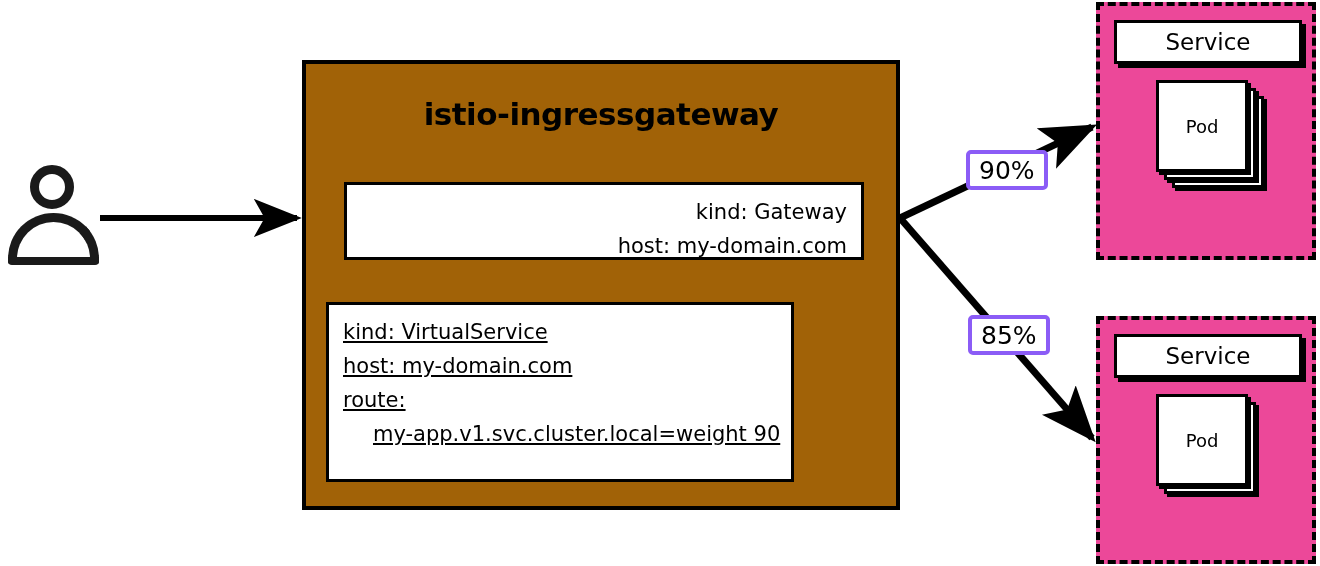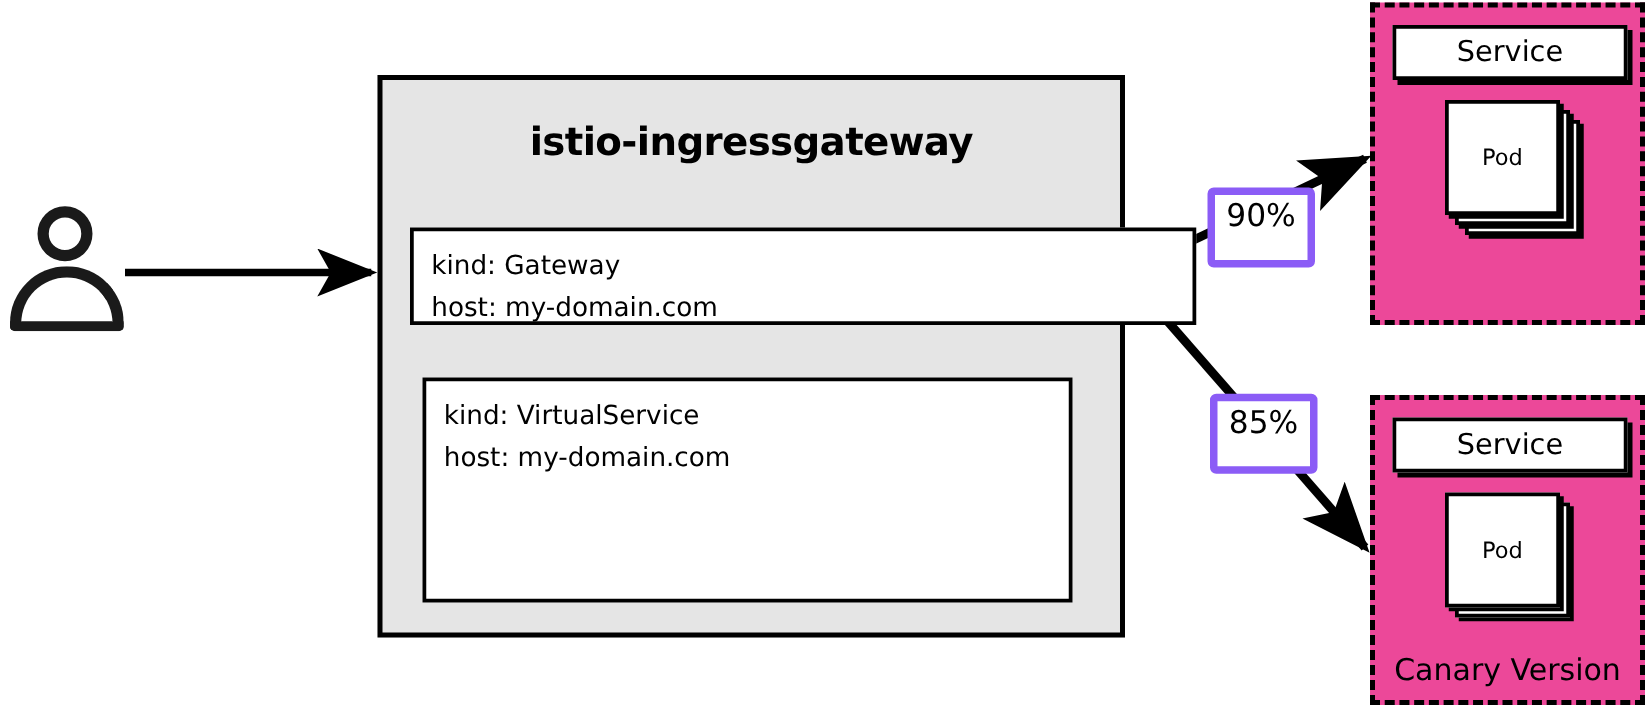--- a/index.html
+++ b/index.html
@@ -50,21 +50,21 @@
 
   
   #gateway-box {
     position: absolute;
     left: 302px;
     top: 60px;
     width: 598px;
     height: 450px;
     border: 4px solid #000000;
     box-sizing: border-box;
-    background: #e5e5e5;
+    background: #a16207;
   }
   #gateway-title {
     position: absolute;
     left: 0;
     right: 0;
     top: 32px;
     text-align: center;
     font-size: 31px;
     font-weight: 600;
     letter-spacing: -0.5px;
@@ -72,30 +72,32 @@
   }
 
   .spec-box {
     position: absolute;
     border: 3px solid #000000;
     background: #ffffff;
     box-sizing: border-box;
     padding: 10px 14px 12px 14px;
   }
   #gateway-spec {
-    left: 22px;
+    left: 38px;
     top: 118px;
-    width: 629px;
+    width: 520px;
     height: 78px;
+    text-align: right;
   }
   #virtualservice-spec {
-    left: 32px;
+    left: 20px;
     top: 238px;
-    width: 520px;
+    width: 468px;
     height: 180px;
+    text-decoration: underline;
   }
   .spec-line {
     font-size: 21px;
     line-height: 34px;
     color: #000000;
     white-space: pre;
   }
   .spec-line.indent {
     padding-left: 30px;
   }
@@ -107,25 +109,25 @@
     top: 0;
     width: 1320px;
     height: 566px;
     pointer-events: none;
   }
 
   
   .weight-label {
     position: absolute;
     background: #ffffff;
-    border: 6px solid #8b5cf6;
+    border: 4px solid #8b5cf6;
     border-radius: 5px;
     font-size: 25px;
     color: #000000;
-    padding: 2px 9px 20px 9px;
+    padding: 2px 9px 0 9px;
     line-height: 30px;
   }
   #weight-primary { left: 966px; top: 150px; }
   #weight-canary  { left: 968px; top: 315px; }
 
   
   .version-group {
     position: absolute;
     border: 4px dashed #000000;
     background: #ec4899;
@@ -211,20 +213,22 @@
     <div id="gateway-title">istio-ingressgateway</div>
 
     <div id="gateway-spec" class="spec-box">
       <div class="spec-line">kind: Gateway</div>
       <div class="spec-line">host: my-domain.com</div>
     </div>
 
     <div id="virtualservice-spec" class="spec-box">
       <div class="spec-line">kind: VirtualService</div>
       <div class="spec-line">host: my-domain.com</div>
+      <div class="spec-line">route:</div>
+      <div class="spec-line indent">my-app.v1.svc.cluster.local=weight 90</div>
     </div>
   </div>
 
   <div id="weight-primary" class="weight-label">90%</div>
   <div id="weight-canary" class="weight-label">85%</div>
 
   <div id="group-current" class="version-group">
     <div class="service-box">Service</div>
     <div class="pod-stack">
       <div class="pod-card" style="left:16px; top:16px;"></div>
@@ -232,16 +236,15 @@
       <div class="pod-card front" style="left:0px; top:0px;">Pod</div>
     </div>
   </div>
 
   <div id="group-canary" class="version-group">
     <div class="service-box">Service</div>
     <div class="pod-stack">
       <div class="pod-card" style="left:8px; top:8px;"></div>
       <div class="pod-card front" style="left:0px; top:0px;">Pod</div>
     </div>
-    <div class="version-caption">Canary Version</div>
   </div>
 
 </div>
 
 </body></html>

